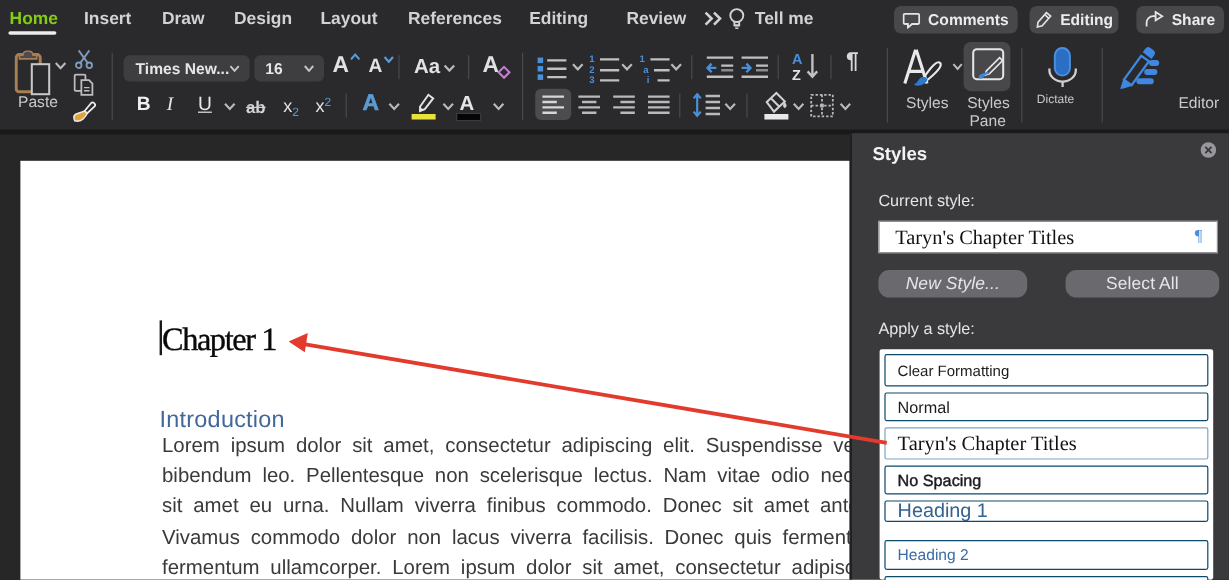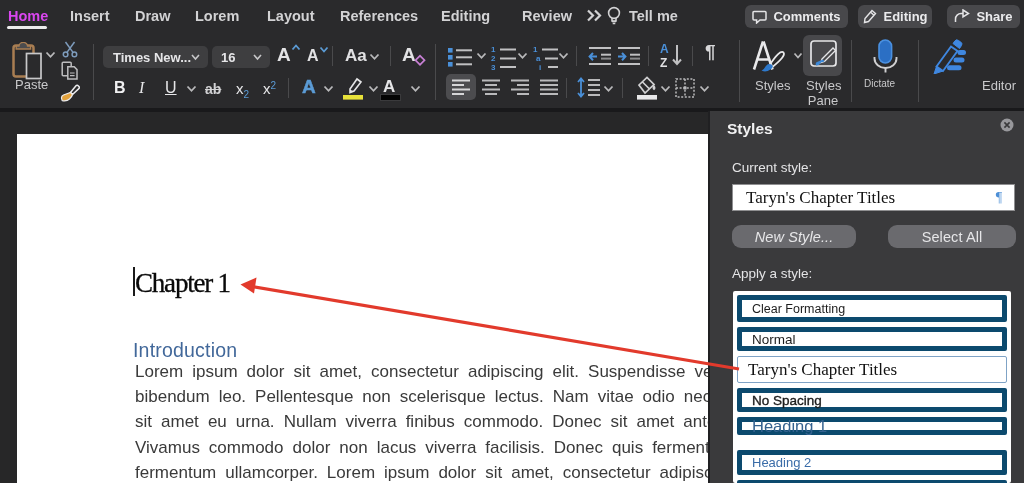--- a/index.html
+++ b/index.html
@@ -3,21 +3,21 @@
 <meta charset="utf-8">
 <style>
   * { margin:0; padding:0; box-sizing:border-box; }
   html,body { width:1024px; height:483px; overflow:hidden; background:#272728; -webkit-font-smoothing:antialiased;
     font-family:"Liberation Sans", sans-serif; }
   .abs { position:absolute; }
   
   #ribbon { position:absolute; left:0; top:0; width:1024px; height:108px; background:#2a2a2c; }
   #ribbonline { position:absolute; left:0; top:108px; width:1024px; height:4px; background:#19191b; }
   .tab { position:absolute; top:7.5px; font-size:14.5px; font-weight:700; color:#d2d2d4; }
-  .tab.active { color:#d946ef; }
+  .tab.active { color:#84cc16; }
   #homeul { position:absolute; left:7px; top:25.5px; width:40px; height:3px; background:#ececec; border-radius:2px; }
   .topbtn { position:absolute; top:5px; height:23px; background:#48484b; border-radius:6px;
     color:#ebebed; font-size:13px; font-weight:700; display:flex; align-items:center; justify-content:center; gap:6px;}
   .sep { position:absolute; width:1px; background:#4a4a4c; }
   .ctl-label { position:absolute; font-size:11.5px; color:#c9c9cb; }
   .combo { position:absolute; background:#3e3e40; border-radius:5px; color:#e6e6e8;
     font-size:13px; display:flex; align-items:center; white-space:nowrap; overflow:hidden; }
   
   #page { position:absolute; left:17px; top:134px; width:993px; height:349px; background:#ffffff; }
   #chapter { position:absolute; left:135px; top:267.5px; font-family:"Liberation Serif", serif;
@@ -33,34 +33,34 @@
   #pane .title { position:absolute; left:17px; top:9px; font-size:15.5px; font-weight:700; color:#f2f2f3; }
   .panelabel { position:absolute; left:22px; font-size:13.5px; color:#e4e4e6; }
   #curstyle { position:absolute; left:22px; top:73px; width:283px; height:27px; background:#ffffff;
     border:1.5px solid #8f8f91; display:flex; align-items:center; }
   #curstyle .txt { font-family:"Liberation Serif", serif; font-size:17px; color:#111; margin-left:13px; flex:1;}
   #curstyle .pilcrow { color:#4d8fd6; font-family:"Liberation Serif", serif; font-size:14px; margin-right:12px; }
   .panebtn { position:absolute; top:114px; height:23px; background:#6a6a6e; border-radius:9px;
     color:#e6e6e8; font-size:14.5px; font-weight:400; display:flex; align-items:center; justify-content:center; letter-spacing:0.1px; }
   #stylelist { position:absolute; left:23px; top:180px; width:278px; height:192px; background:#ffffff;
     border-radius:2px; }
-  .sitem { position:absolute; left:4px; width:270px; background:#fff; border:5px solid #0c4a6e;
+  .sitem { position:absolute; left:4px; width:270px; background:#fff; border:1px solid #0c4a6e;
     border-radius:2px; display:flex; align-items:center; }
   .sitem span { margin-left:10px; }
 </style>
 </head>
 <body>
 <div id="ribbon"></div>
 <div id="ribbonline"></div>
 
 <span class="tab active" style="left:8px;">Home</span>
 <div id="homeul"></div>
 <span class="tab" style="left:70px;">Insert</span>
 <span class="tab" style="left:135px;">Draw</span>
-<span class="tab" style="left:195px;">Lorem</span>
+<span class="tab" style="left:195px;">Design</span>
 <span class="tab" style="left:267px;">Layout</span>
 <span class="tab" style="left:340px;">References</span>
 <span class="tab" style="left:441px;">Editing</span>
 <span class="tab" style="left:522px;">Review</span>
 <svg class="abs" style="left:586px; top:9px;" width="17" height="13" viewBox="0 0 17 13">
     <path d="M2 1.5 L7 6.5 L2 11.5 M9 1.5 L14 6.5 L9 11.5" stroke="#d2d2d4" stroke-width="2.2" fill="none"></path>
   </svg>
 <span class="tab" style="left:629px;">Tell me</span>
 
 <div class="topbtn" style="left:745px; width:103px;">

